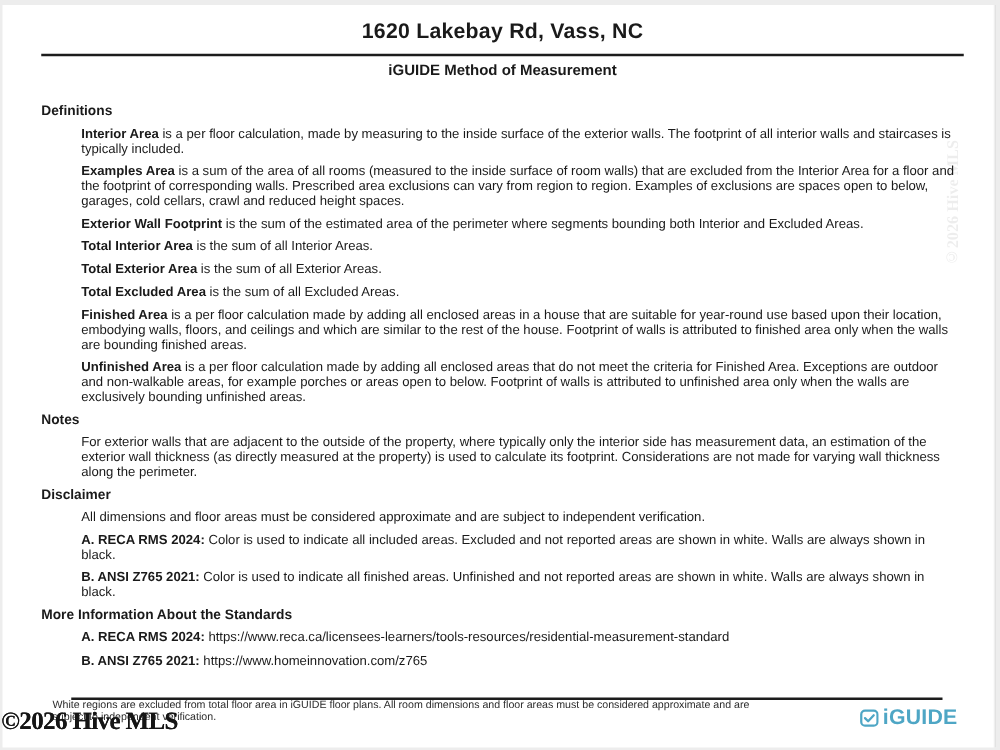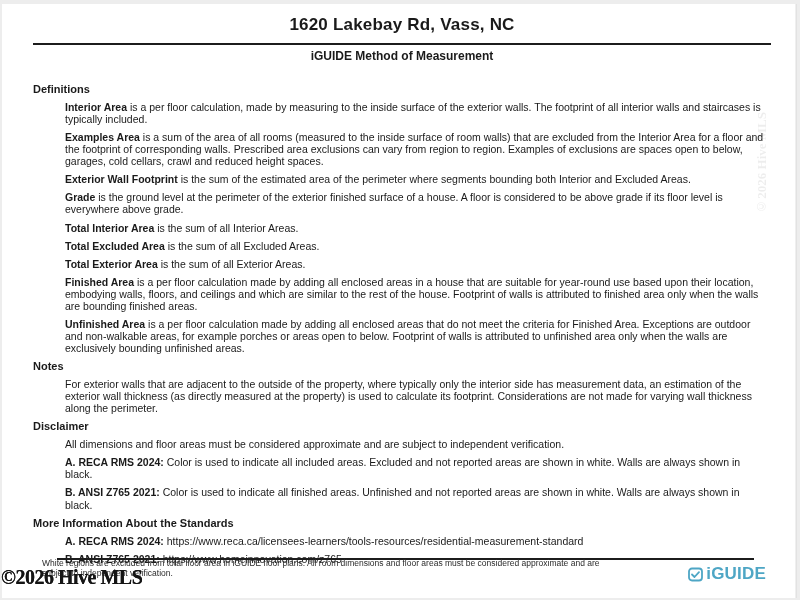--- a/index.html
+++ b/index.html
@@ -113,24 +113,23 @@
 
     <div class="doc-title">1620 Lakebay Rd, Vass, NC</div>
     <div class="top-rule"></div>
     <div class="doc-subtitle">iGUIDE Method of Measurement</div>
 
     <div class="sec-heading">Definitions</div>
 
     <p class="def"><b>Interior Area</b><span> is a per floor calculation, made by measuring to the inside surface of the exterior walls. The footprint of all interior walls and staircases is typically included.</span></p>
     <p class="def"><b>Examples Area</b><span> is a sum of the area of all rooms (measured to the inside surface of room walls) that are excluded from the Interior Area for a floor and the footprint of corresponding walls. Prescribed area exclusions can vary from region to region. Examples of exclusions are spaces open to below, garages, cold cellars, crawl and reduced height spaces.</span></p>
     <p class="def"><b>Exterior Wall Footprint</b><span> is the sum of the estimated area of the perimeter where segments bounding both Interior and Excluded Areas.</span></p>
-    <p class="def"><b>Grade</b><span> is the ground level at the perimeter of the exterior finished surface of a house. A floor is considered to be above grade if its floor level is everywhere above grade.</span></p>
     <p class="def"><b>Total Interior Area</b><span> is the sum of all Interior Areas.</span></p>
+    <p class="def"><b>Total Exterior Area</b><span> is the sum of all Exterior Areas.</span></p>
     <p class="def"><b>Total Excluded Area</b><span> is the sum of all Excluded Areas.</span></p>
-    <p class="def"><b>Total Exterior Area</b><span> is the sum of all Exterior Areas.</span></p>
     <p class="def"><b>Finished Area</b><span> is a per floor calculation made by adding all enclosed areas in a house that are suitable for year-round use based upon their location, embodying walls, floors, and ceilings and which are similar to the rest of the house. Footprint of walls is attributed to finished area only when the walls are bounding finished areas.</span></p>
     <p class="def"><b>Unfinished Area</b><span> is a per floor calculation made by adding all enclosed areas that do not meet the criteria for Finished Area. Exceptions are outdoor and non-walkable areas, for example porches or areas open to below. Footprint of walls is attributed to unfinished area only when the walls are exclusively bounding unfinished areas.</span></p>
 
     <div class="sec-heading">Notes</div>
     <p class="def">For exterior walls that are adjacent to the outside of the property, where typically only the interior side has measurement data, an estimation of the exterior wall thickness (as directly measured at the property) is used to calculate its footprint. Considerations are not made for varying wall thickness along the perimeter.</p>
 
     <div class="sec-heading">Disclaimer</div>
     <p class="def">All dimensions and floor areas must be considered approximate and are subject to independent verification.</p>
 
     <p class="def"><b>A. RECA RMS 2024:</b><span> Color is used to indicate all included areas. Excluded and not reported areas are shown in white. Walls are always shown in black.</span></p>

